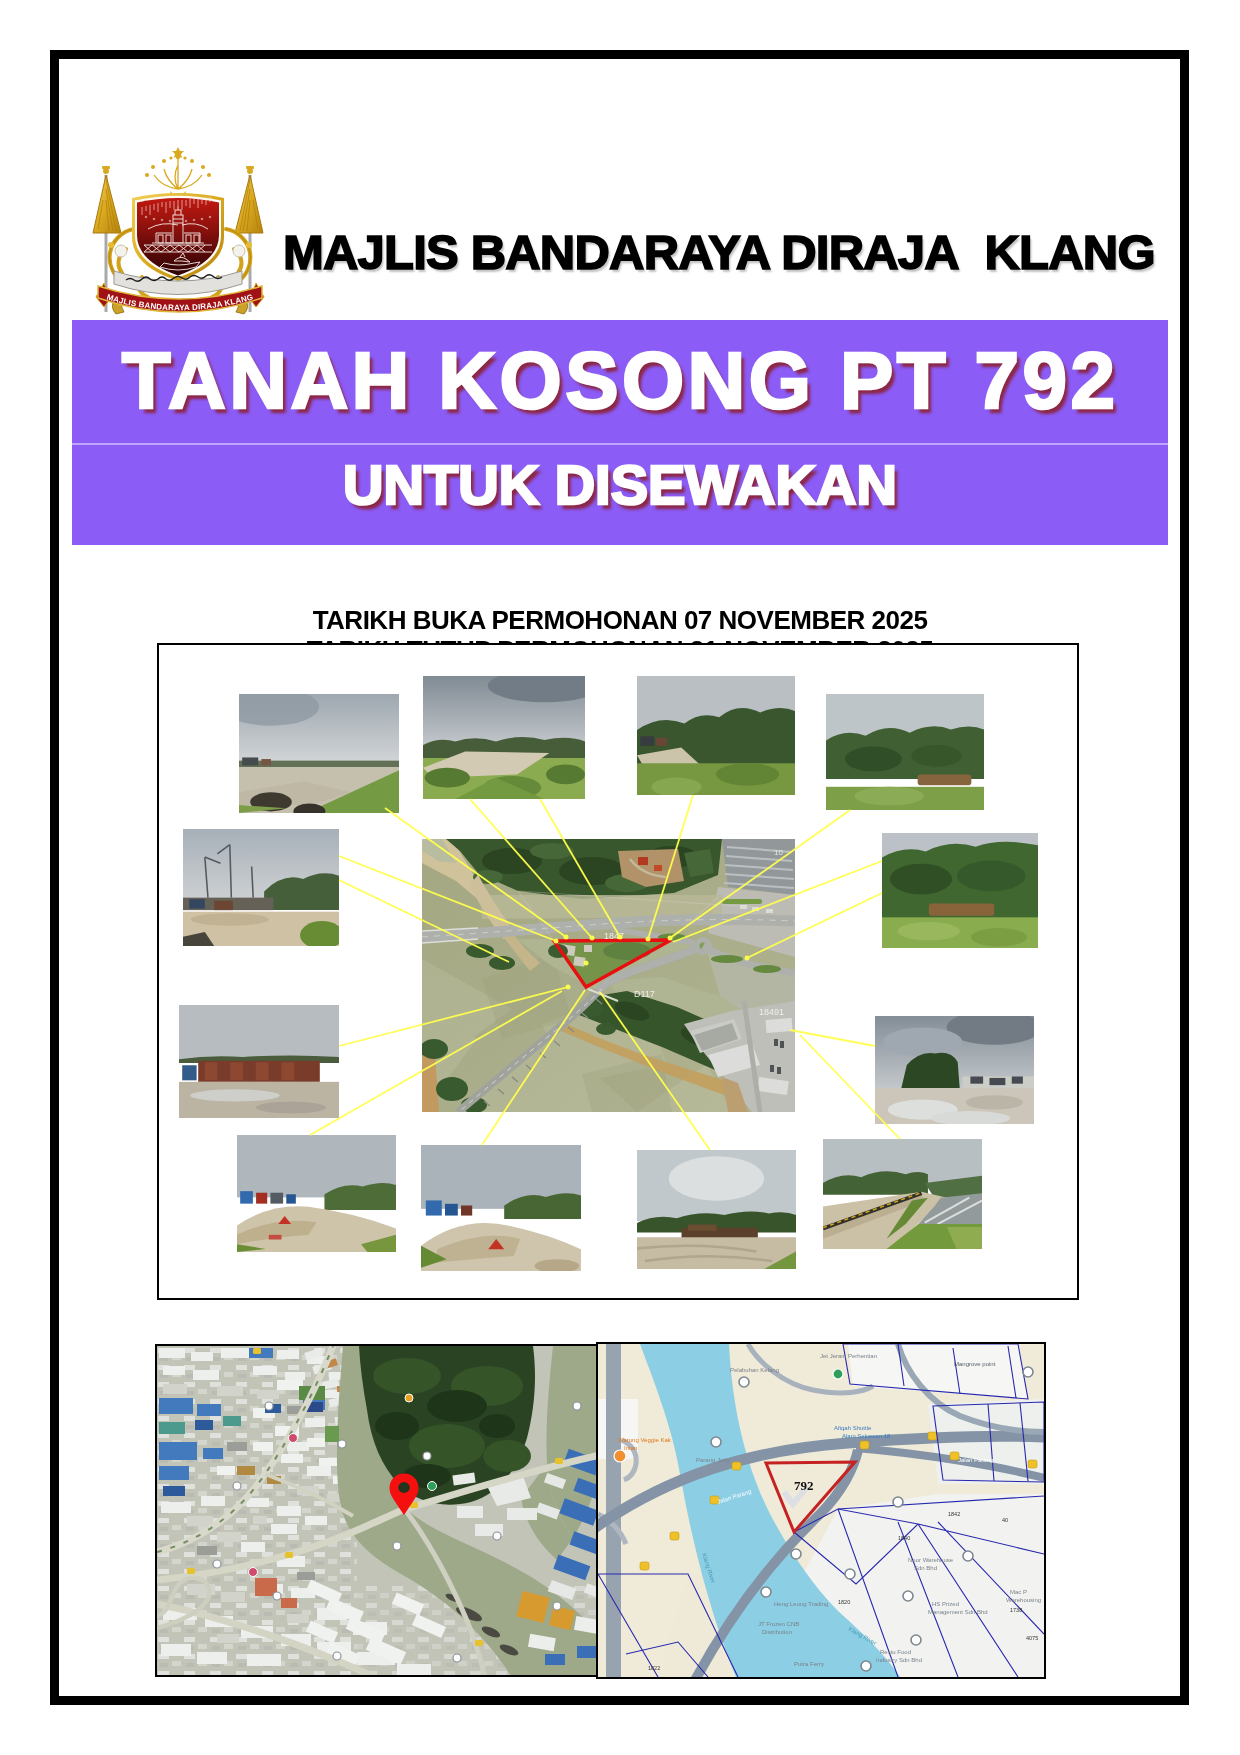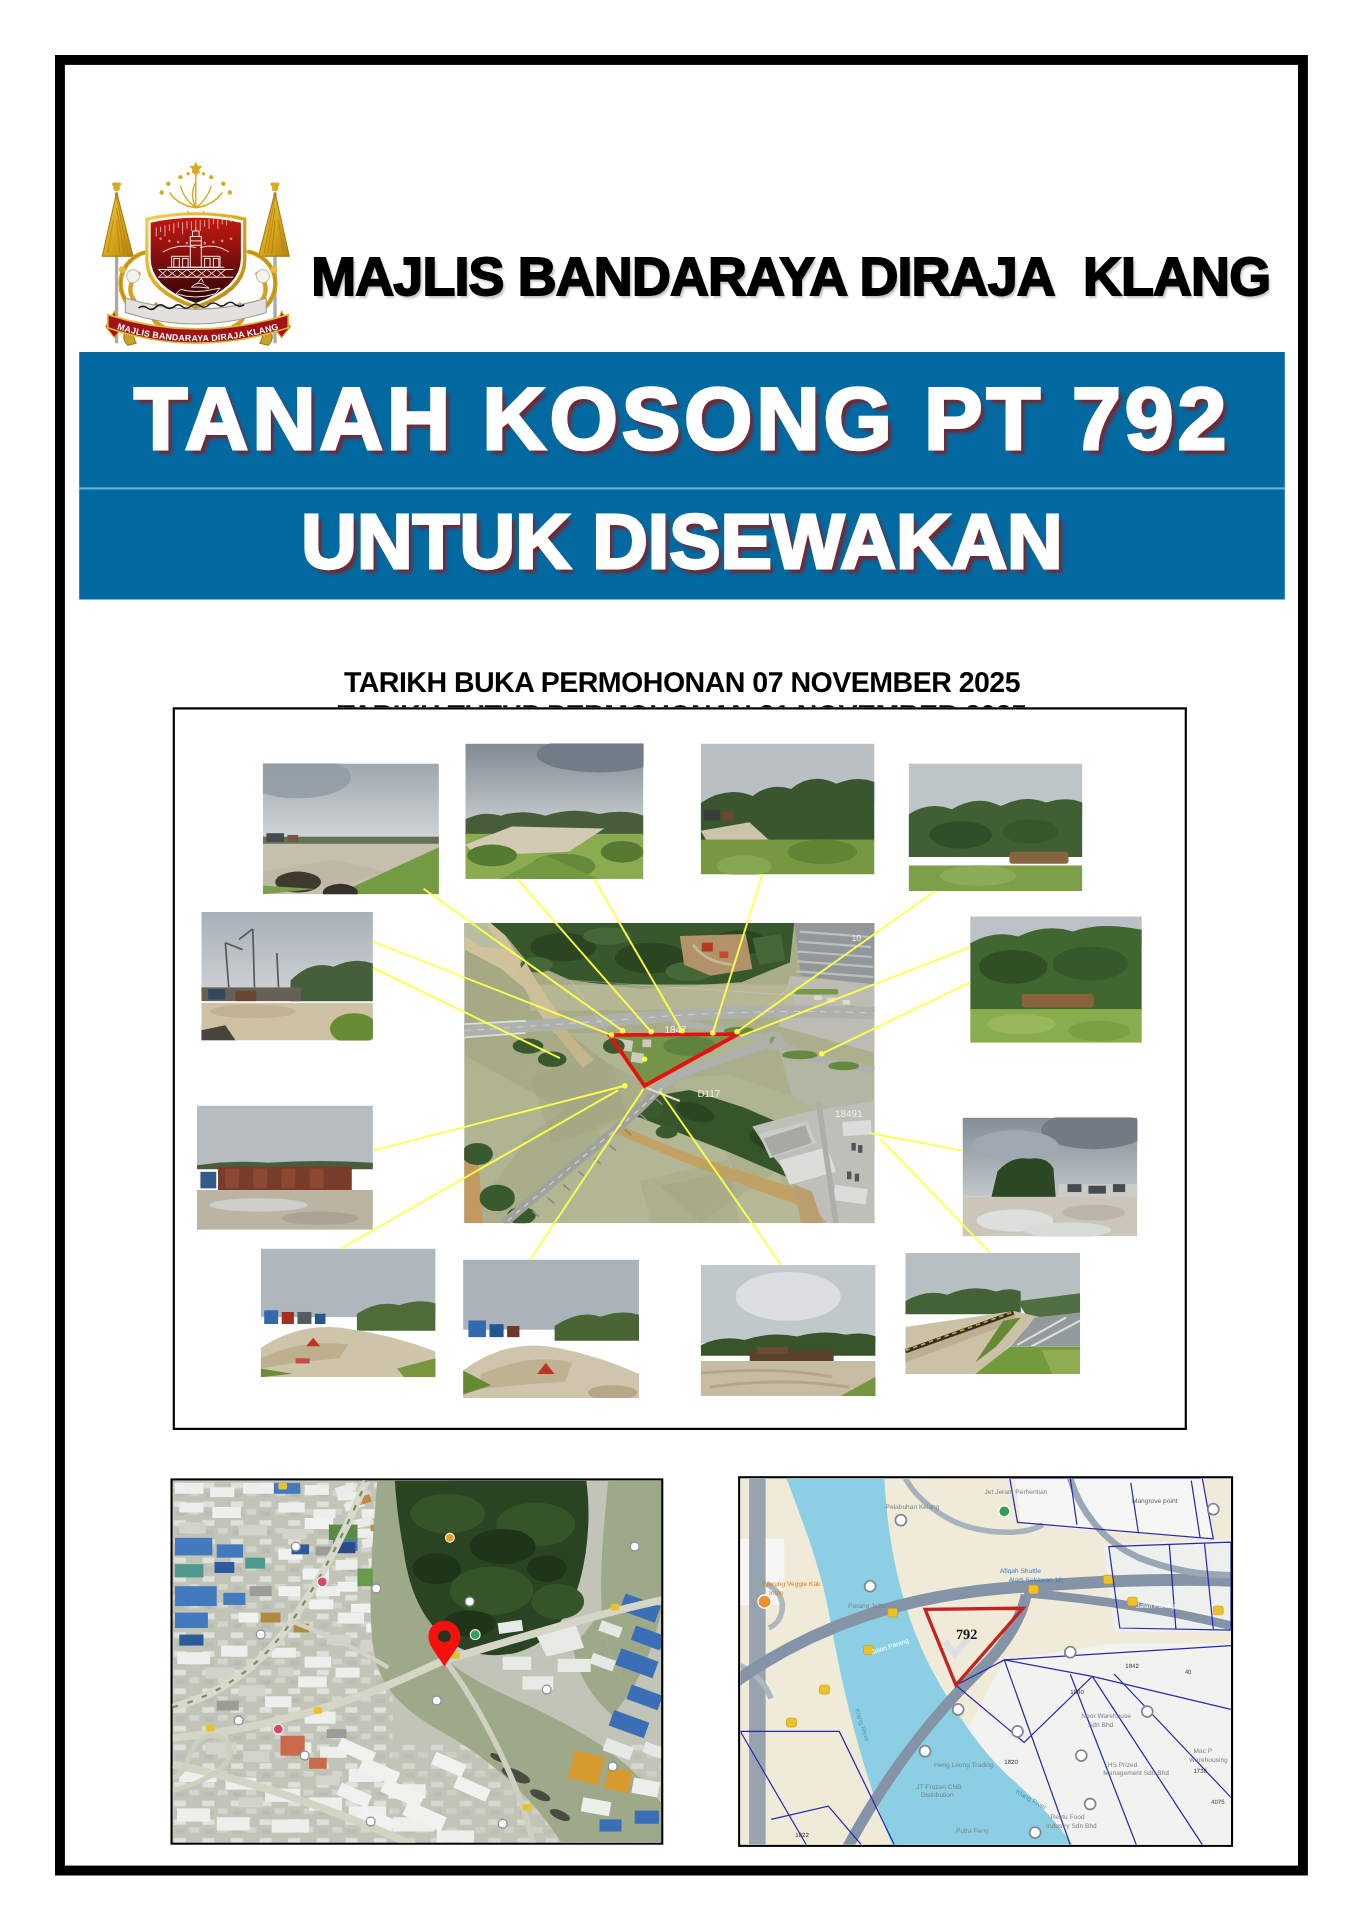--- a/index.html
+++ b/index.html
@@ -5,27 +5,27 @@
   html,body{margin:0;padding:0;}
   body{width:1240px;height:1755px;position:relative;background:#fff;
        font-family:"Liberation Sans",sans-serif;overflow:hidden;}
   .abs{position:absolute;}
   .frame{position:absolute;left:50px;top:50px;width:1139px;height:1655px;
          border:9px solid #000;box-sizing:border-box;}
   .title{position:absolute;left:283px;top:224px;
          font-size:49px;font-weight:bold;color:#000;letter-spacing:-0.8px;
          -webkit-text-stroke:1.6px #000;white-space:nowrap;
          text-shadow:2px 3px 2px rgba(170,170,170,.7);}
-  .banner{position:absolute;left:72px;top:320px;width:1096px;height:225px;background:#0369a1;}
+  .banner{position:absolute;left:72px;top:320px;width:1096px;height:225px;background:#8b5cf6;}
   .banner .sep{position:absolute;left:0;top:123px;width:100%;height:1.5px;background:rgba(255,255,255,.45);}
   .bt{position:absolute;width:100%;text-align:center;color:#fff;font-weight:bold;white-space:nowrap;
       -webkit-text-stroke:2.6px #fff;
       text-shadow:4px 5px 3px rgba(140,25,25,.8);}
   .bt1{top:15px;font-size:80px;letter-spacing:3.4px;}
-  .bt2{top:132px;font-size:70px;letter-spacing:0px;}
+  .bt2{top:132px;font-size:56px;letter-spacing:0px;}
   .dates{position:absolute;left:0;top:565px;width:1240px;text-align:center;
          font-size:26px;font-weight:bold;color:#000;line-height:30px;letter-spacing:-0.5px;margin-top:40px;}
   .collage{position:absolute;left:157px;top:643px;width:922px;height:657px;
            border:2px solid #000;box-sizing:border-box;background:#fff;}
   .ph{position:absolute;filter:saturate(1.12) brightness(0.95);}
   .mapbox{position:absolute;box-sizing:border-box;border:2px solid #000;}
 </style>
 </head>
 <body>
   <div class="frame"></div>
@@ -752,21 +752,21 @@
     </g>
     <circle cx="136" cy="92" r="4.5" fill="#d04a6e" stroke="#fff" stroke-width="1"></circle>
     <circle cx="96" cy="226" r="4.5" fill="#d04a6e" stroke="#fff" stroke-width="1"></circle>
     <circle cx="252" cy="52" r="4" fill="#e8a020" stroke="#fff" stroke-width="1"></circle>
     <circle cx="275" cy="140" r="4.5" fill="#2e9e58" stroke="#fff" stroke-width="1"></circle>
 
     <path d="M247,169 C238,155 232.5,149.5 232.5,142 C232.5,133.7 238.7,127.5 247,127.5 C255.3,127.5 261.5,133.7 261.5,142 C261.5,149.5 256,155 247,169 Z" fill="#f50f0f"></path>
     <ellipse cx="247" cy="141.5" rx="5.8" ry="5.4" fill="#25341c"></ellipse>
   </svg>
   </div>
-  <div class="mapbox" id="mapR" style="left:671px;top:1342px;width:450px;height:337px;">
+  <div class="mapbox" id="mapR" style="left:596px;top:1342px;width:450px;height:337px;">
   <svg width="446" height="333" viewBox="0 0 446 333">
     <rect width="446" height="333" fill="#f0ead9"></rect>
 
     <polygon points="150,333 240,165 340,150 446,150 446,333" fill="#f2f3f1"></polygon>
     <polygon points="250,0 420,0 430,55 255,42" fill="#f6f7f5"></polygon>
     <polygon points="330,60 446,55 446,140 340,140" fill="#eef0ee"></polygon>
     <rect x="0" y="55" width="40" height="60" fill="#f6f7f5"></rect>
     <polygon points="90,230 180,230 200,300 120,333 60,333" fill="#efe9d8"></polygon>
 
     <path d="M42,0 L131,0 C134,60 146,118 172,170 C196,215 222,252 250,276 C272,296 290,315 302,333 L138,333 C116,280 95,205 82,130 C74,82 55,35 42,0 Z" fill="#8ccfe5"></path>

